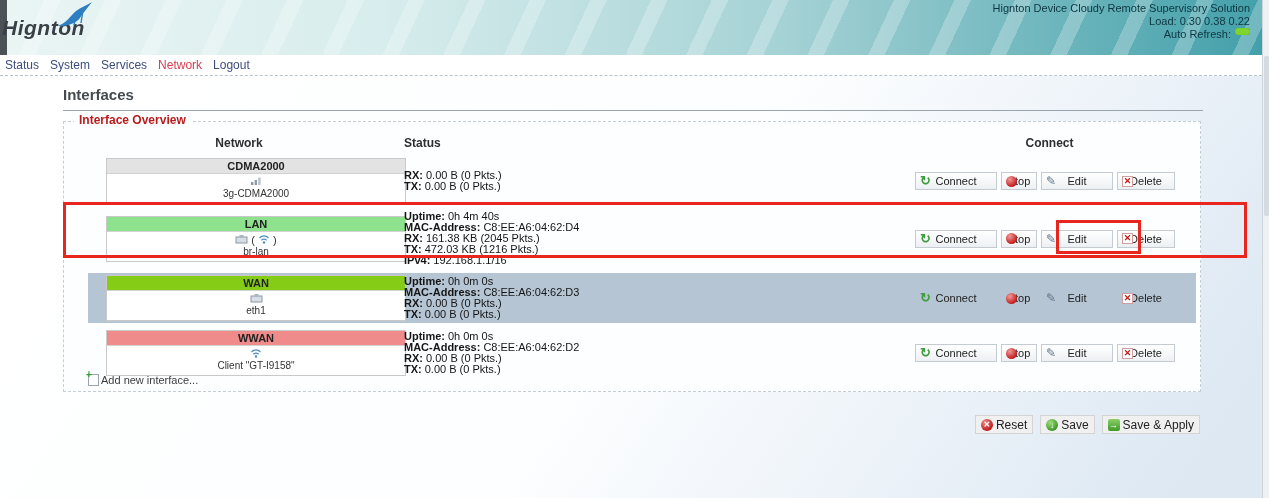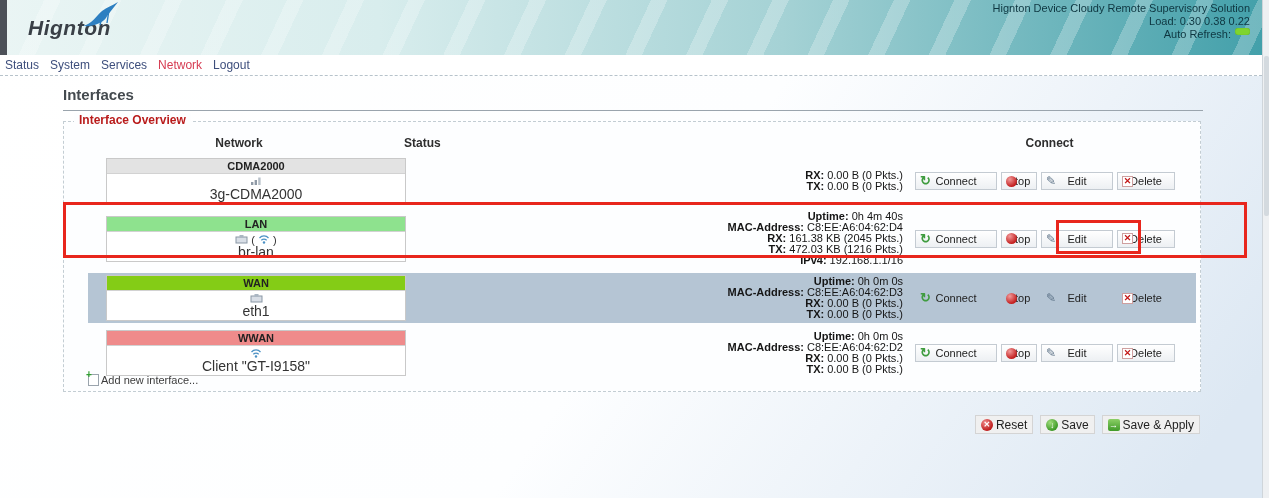--- a/index.html
+++ b/index.html
@@ -6,21 +6,21 @@
   body { font-family:"Liberation Sans", sans-serif; }
   .screen { position:relative; width:1269px; height:498px; overflow:hidden;
             background:linear-gradient(125deg,#ffffff 0%, #fdfeff 52%, #dde8f3 94%); }
 
   
   .header { position:absolute; left:0; top:0; width:1262px; height:55px;
             background:linear-gradient(to right,#eaf5f4 0%, #d8eded 30%, #a5d2d5 62%, #43a0aa 100%); }
   .header::after { content:""; position:absolute; inset:0;
             background:repeating-linear-gradient(115deg, rgba(255,255,255,0) 0 40px, rgba(255,255,255,.25) 40px 55px); }
   .edge-strip { position:absolute; left:0; top:0; width:7px; height:55px; background:#4c5158; z-index:3; }
-  .logo-wrap { position:absolute; left:28px; top:16px; z-index:4; }
+  .logo-wrap { position:absolute; left:2px; top:16px; z-index:4; }
   .logo-text { font-size:21px; font-weight:bold; font-style:italic; color:#3a4047; letter-spacing:.5px; }
   .antelope { position:absolute; left:52px; top:-15px; }
   .hdr-info { position:absolute; right:12px; top:2px; z-index:4; text-align:right;
               font-size:11px; line-height:13px; color:#0e3640; }
   .hdr-info .row4 { display:flex; justify-content:flex-end; align-items:flex-start; gap:4px; }
   .ar-pill { display:inline-block; width:15px; height:7px; border-radius:3px; background:#7fd42e;
              box-shadow:inset 0 0 1px #4f9a10; }
 
   
   .navbar { position:absolute; left:0; top:55px; width:1262px; height:21px; background:#ffffff;
@@ -53,24 +53,24 @@
 
   .drow { margin-bottom:7px; min-height:44px; }
   .drow.shade { background:#b5c5d4; padding:2px 0; }
 
   .netbox { width:300px; margin-left:18px; border:1px solid #c9c9c9; background:#fff;
             text-align:center; }
   .nb-head { height:15px; line-height:15px; font-weight:bold; font-size:11px; color:#222;
              border-bottom:1px solid #d2d2d2; }
   .nb-body { padding:2px 0 3px; color:#333; }
   .nb-icons { height:12px; line-height:10px; }
-  .nb-name { font-size:14px; line-height:12px; }
+  .nb-name { font-size:10px; line-height:12px; }
 
   .cell-status { padding-left:14px; line-height:11px; color:#151515; align-self:center; }
-  .sline { white-space:nowrap;text-align:right; }
+  .sline { white-space:nowrap; }
   .sline b { padding-right:3px; }
 
   .cell-actions { display:flex; gap:4px; padding-left:12px; align-items:center; }
   .btn { position:relative; height:18px; display:inline-flex; align-items:center; justify-content:center;
          border:1px solid #c4cbd2; background:linear-gradient(#ffffff,#edf0f3); font-size:11px;
          color:#222; cursor:pointer; font-family:"Liberation Sans",sans-serif; }
   .btn .ic { position:absolute; left:4px; display:inline-flex; align-items:center; }
   .btn-connect { width:82px; } .btn-stop { width:36px; } .btn-edit { width:72px; } .btn-delete { width:58px; }
   .drow.flat .btn { background:transparent; border-color:transparent; }
 

